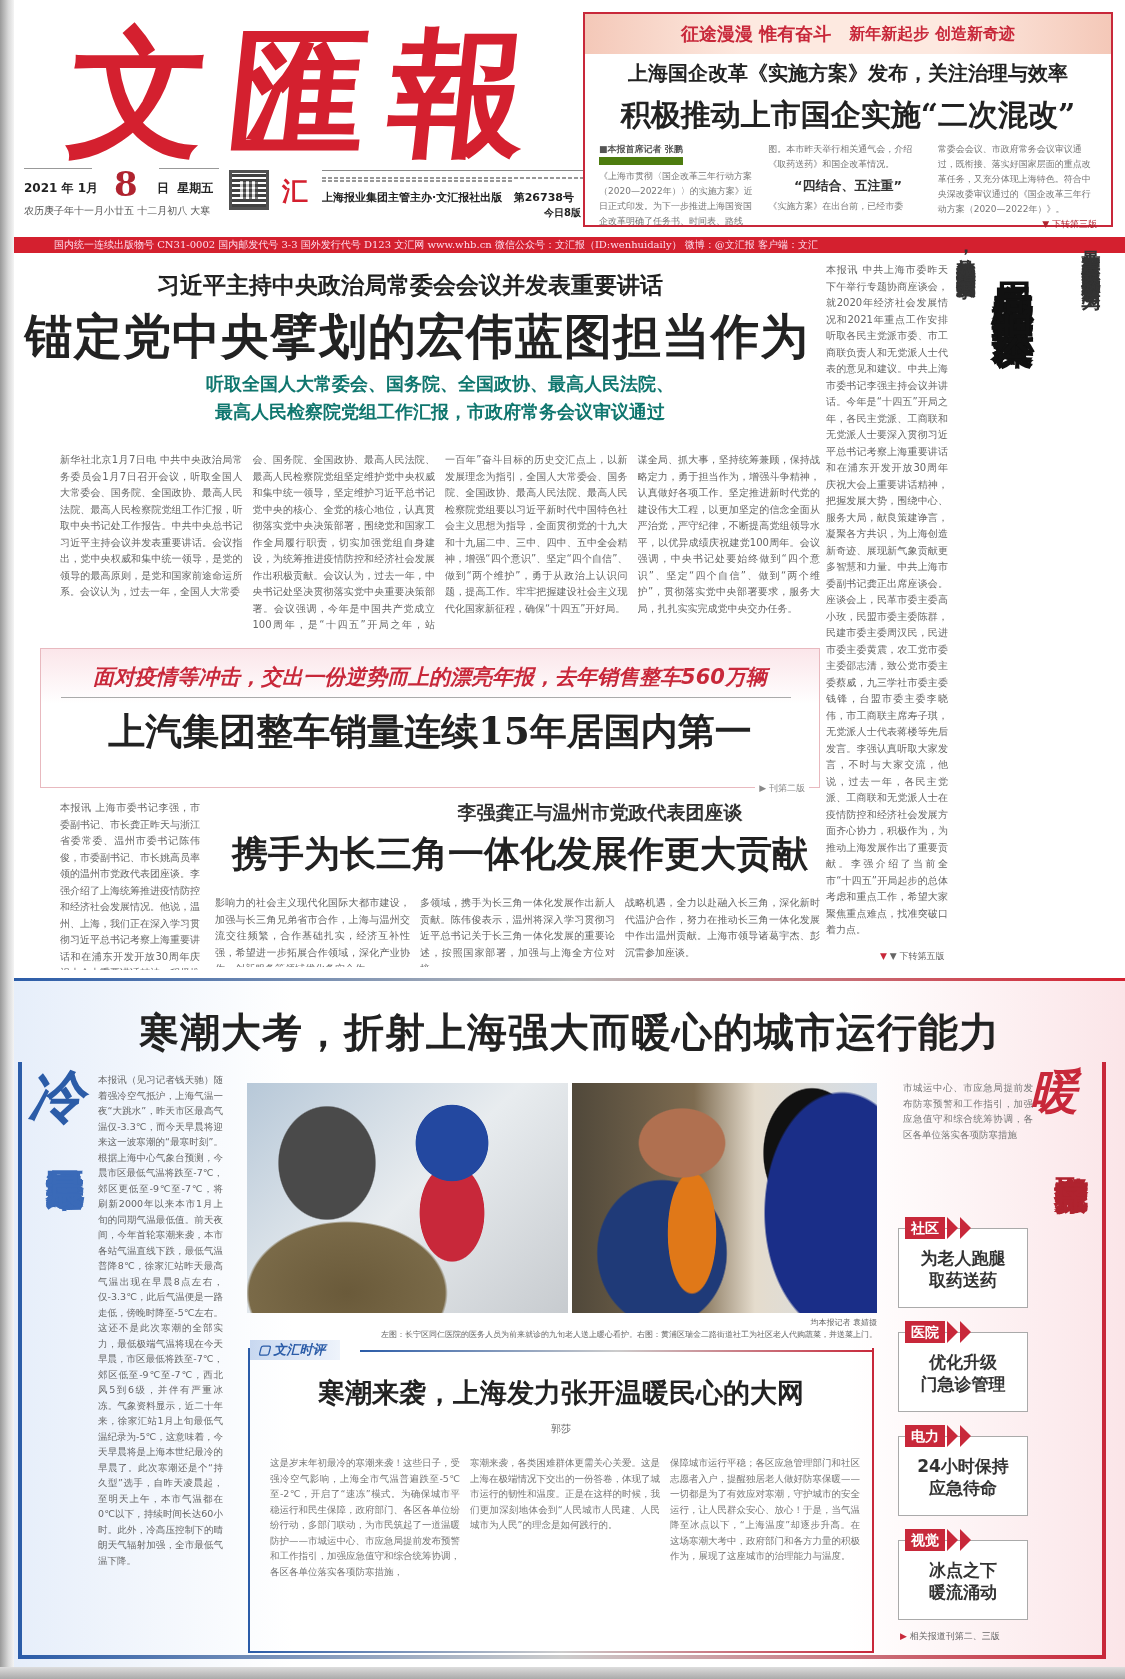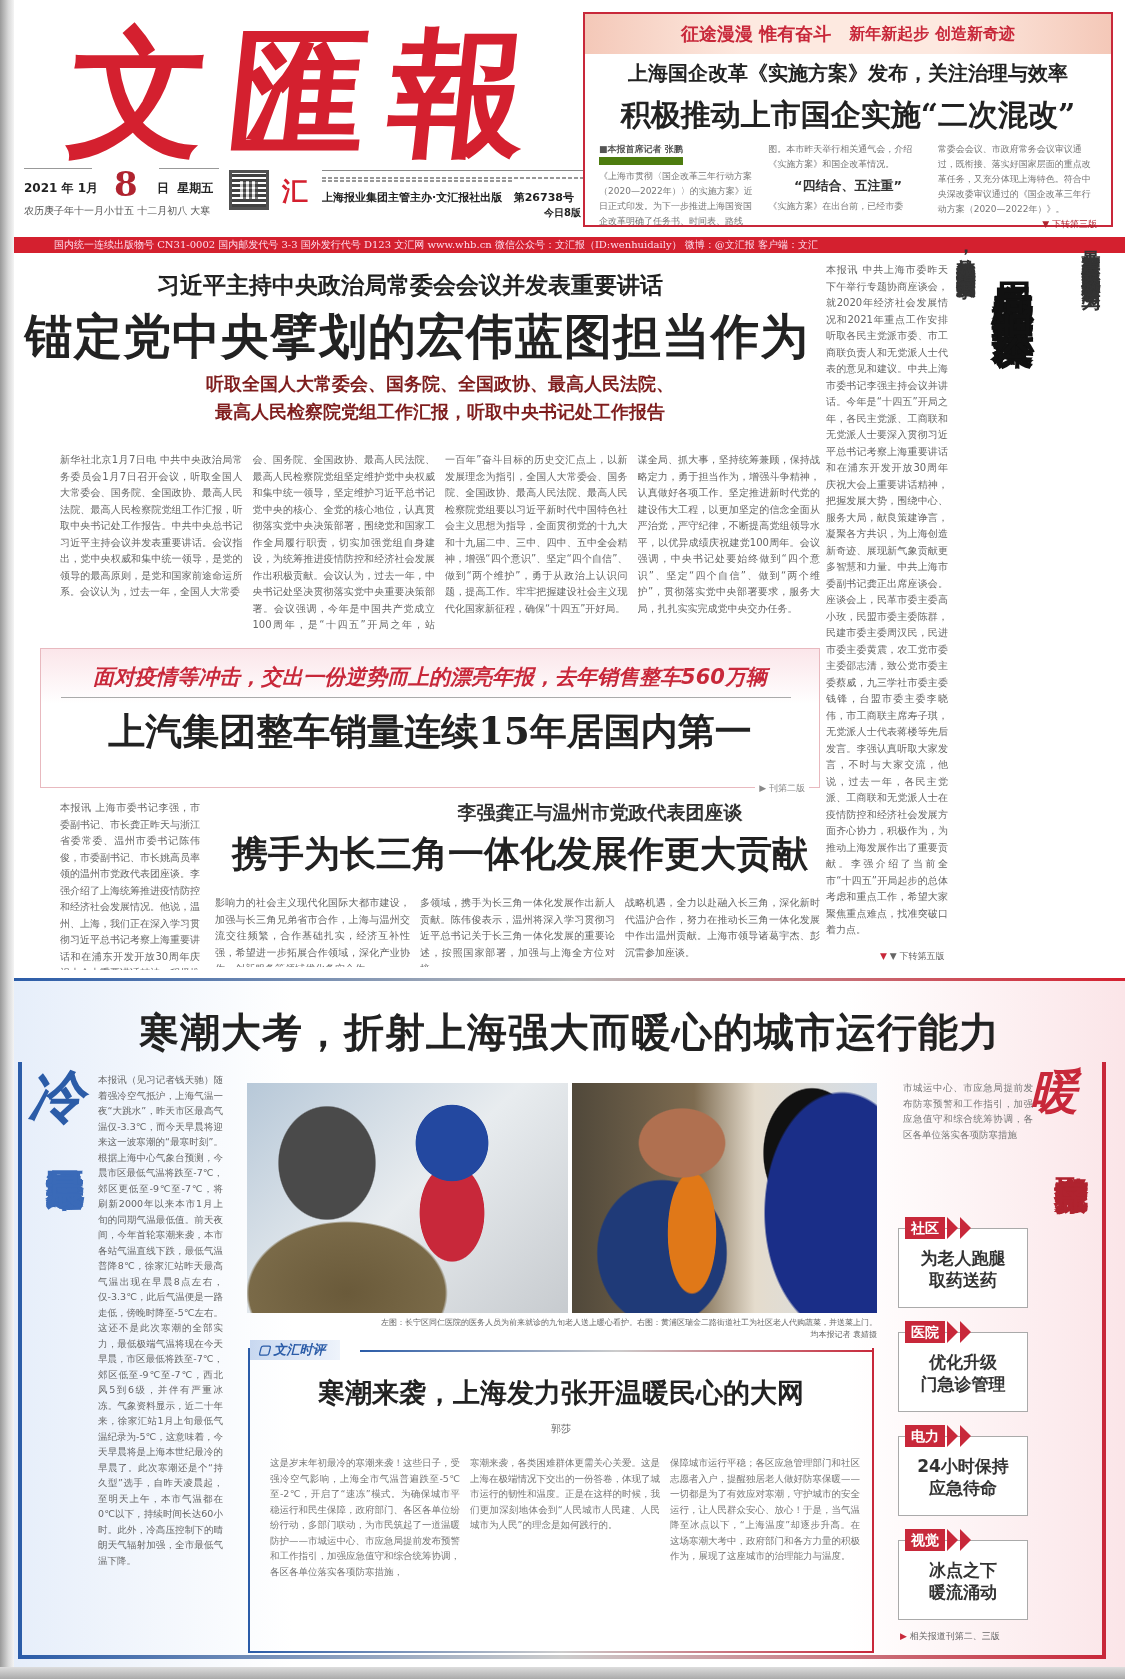--- a/index.html
+++ b/index.html
@@ -32,21 +32,21 @@
   .promo-sub{text-align:center;font-size:20px;font-weight:bold;margin-top:6px}
   .promo-main{text-align:center;font-size:30px;font-weight:bold;font-family:"DejaVu Serif",serif;margin-top:8px}
   .promo-cols{display:flex;gap:10px;padding:6px 14px 0 14px;font-size:9px;color:#777;line-height:15px}
   .promo-cols .col{flex:1}
   .byline{font-weight:bold;color:#555;border-bottom:8px solid #4d7c0f;display:inline-block;margin-bottom:4px}
   .promo-subhead{text-align:center;font-size:13px;font-weight:bold;color:#333;margin:6px 0}
   .cont{color:#b0232f;font-size:9px;text-align:right}
   .redbar{left:14px;top:237px;width:1111px;height:16px;background:#d4202f;color:#fde;font-size:10px;line-height:16px;padding-left:40px;white-space:nowrap;overflow:hidden;font-family:"DejaVu Serif",serif}
   .kicker1{left:0;top:270px;width:820px;text-align:center;font-size:23px;font-weight:bold}
   .lead-headline{left:14px;top:305px;width:806px;text-align:center;font-size:48px;font-weight:bold;letter-spacing:1px;white-space:nowrap}
-  .deck{left:100px;top:370px;width:680px;font-family:"DejaVu Serif",serif;font-size:18px;font-weight:bold;line-height:28px;color:#7f1d1d;text-align:center}
+  .deck{left:100px;top:370px;width:680px;font-family:"DejaVu Serif",serif;font-size:18px;font-weight:bold;line-height:28px;color:#0f766e;text-align:center}
   .bodycols{display:flex;gap:10px}
   .bodycols .col{flex:1;font-size:10px;line-height:16.5px;color:#666;text-align:justify;overflow:hidden}
   .saic-box{left:40px;top:648px;width:780px;height:140px;border:1px solid #e8b9bf;background:linear-gradient(#fbe6ea,#fff 40%)}
   .saic-kicker{position:absolute;left:0;top:14px;width:100%;text-align:center;color:#c8283a;font-size:21px;font-weight:bold;font-style:italic;white-space:nowrap}
   .saic-kicker-rule{position:absolute;left:20px;top:48px;width:730px;height:1px;background:#aaa}
   .saic-head{position:absolute;left:0;top:58px;width:100%;text-align:center;font-size:37px;font-weight:bold;font-family:"DejaVu Serif",serif;white-space:nowrap}
   .saic-jump{position:absolute;right:10px;bottom:-8px;font-size:9px;color:#888;background:#fff;padding:0 4px}
   .vert{writing-mode:vertical-rl;text-orientation:upright}
   .v-main{left:986px;top:262px;font-size:42px;font-weight:bold;font-family:"DejaVu Serif",serif;line-height:54px;letter-spacing:-2px;color:#111}
   .v-sub{left:954px;top:262px;font-size:19px;font-weight:bold;line-height:26px;letter-spacing:-1px;color:#333}
@@ -126,38 +126,38 @@
     <span class="promo-slogan2">新年新起步 创造新奇迹</span>
   </div>
   <div class="promo-sub">上海国企改革《实施方案》发布，关注治理与效率</div>
   <div class="promo-main">积极推动上市国企实施“二次混改”</div>
   <div class="promo-cols">
     <div class="col">
       <div class="byline">■本报首席记者  张鹏</div>
       <div>《上海市贯彻〈国企改革三年行动方案（2020—2022年）〉的实施方案》近日正式印发。为下一步推进上海国资国企改革明确了任务书、时间表、路线</div>
     </div>
     <div class="col">
-      <div>图。本市昨天举行相关通气会，介绍《实施方案》和国企改革情况。</div>
+      <div>图。本市昨天举行相关通气会，介绍《取药送药》和国企改革情况。</div>
       <div class="promo-subhead">“四结合、五注重”</div>
       <div>《实施方案》在出台前，已经市委</div>
     </div>
     <div class="col">
       <div>常委会会议、市政府常务会议审议通过，既衔接、落实好国家层面的重点改革任务，又充分体现上海特色。符合中央深改委审议通过的《国企改革三年行动方案（2020—2022年）》。</div>
       <div class="cont">▼ 下转第三版</div>
     </div>
   </div>
 </div>
 
 <div class="abs redbar">国内统一连续出版物号 CN31-0002  国内邮发代号 3-3  国外发行代号 D123  文汇网 www.whb.cn  微信公众号：文汇报（ID:wenhuidaily）  微博：@文汇报  客户端：文汇</div>
 
 <div class="abs kicker1">习近平主持中央政治局常委会会议并发表重要讲话</div>
 <div class="abs lead-headline">锚定党中央擘划的宏伟蓝图担当作为</div>
 <div class="abs deck">
   <div>听取全国人大常委会、国务院、全国政协、最高人民法院、</div>
-  <div>最高人民检察院党组工作汇报，听取中央书记处工作报告</div>
+  <div>最高人民检察院党组工作汇报，市政府常务会议审议通过</div>
 </div>
 <div class="abs bodycols" style="left:60px;top:452px;width:760px;height:180px">
   <div class="col">新华社北京1月7日电  中共中央政治局常务委员会1月7日召开会议，听取全国人大常委会、国务院、全国政协、最高人民法院、最高人民检察院党组工作汇报，听取中央书记处工作报告。中共中央总书记习近平主持会议并发表重要讲话。会议指出，党中央权威和集中统一领导，是党的领导的最高原则，是党和国家前途命运所系。会议认为，过去一年，全国人大常委</div>
   <div class="col">会、国务院、全国政协、最高人民法院、最高人民检察院党组坚定维护党中央权威和集中统一领导，坚定维护习近平总书记党中央的核心、全党的核心地位，认真贯彻落实党中央决策部署，围绕党和国家工作全局履行职责，切实加强党组自身建设，为统筹推进疫情防控和经济社会发展作出积极贡献。会议认为，过去一年，中央书记处坚决贯彻落实党中央重要决策部署。会议强调，今年是中国共产党成立100周年，是“十四五”开局之年，站在“两个</div>
   <div class="col">一百年”奋斗目标的历史交汇点上，以新发展理念为指引，全国人大常委会、国务院、全国政协、最高人民法院、最高人民检察院党组要以习近平新时代中国特色社会主义思想为指导，全面贯彻党的十九大和十九届二中、三中、四中、五中全会精神，增强“四个意识”、坚定“四个自信”、做到“两个维护”，勇于从政治上认识问题，提高工作。牢牢把握建设社会主义现代化国家新征程，确保“十四五”开好局。</div>
   <div class="col">谋全局、抓大事，坚持统筹兼顾，保持战略定力，勇于担当作为，增强斗争精神，认真做好各项工作。坚定推进新时代党的建设伟大工程，以更加坚定的信念全面从严治党，严守纪律，不断提高党组领导水平，以优异成绩庆祝建党100周年。会议强调，中央书记处要始终做到“四个意识”、坚定“四个自信”、做到“两个维护”，贯彻落实党中央部署要求，服务大局，扎扎实实完成党中央交办任务。</div>
 </div>
 
 <div class="abs saic-box">
   <div class="saic-kicker">面对疫情等冲击，交出一份逆势而上的漂亮年报，去年销售整车560万辆</div>
@@ -189,22 +189,22 @@
 
 <div class="abs cold-char">冷</div>
 <div class="abs vert cold-vert" style="height:520px">上海市区今迎本世纪最冷早晨</div>
 <div class="abs cold-text" style="font-size:9.5px;line-height:15.5px;color:#666;overflow:hidden;text-align:justify">本报讯（见习记者钱天驰）随着强冷空气抵沪，上海气温一夜“大跳水”，昨天市区最高气温仅-3.3℃，而今天早晨将迎来这一波寒潮的“最寒时刻”。根据上海中心气象台预测，今晨市区最低气温将跌至-7℃，郊区更低至-9℃至-7℃，将刷新2000年以来本市1月上旬的同期气温最低值。前天夜间，今年首轮寒潮来袭，本市各站气温直线下跌，最低气温普降8℃，徐家汇站昨天最高气温出现在早晨8点左右，仅-3.3℃，此后气温便是一路走低，傍晚时降至-5℃左右。这还不是此次寒潮的全部实力，最低极端气温将现在今天早晨，市区最低将跌至-7℃，郊区低至-9℃至-7℃，西北风5到6级，并伴有严重冰冻。气象资料显示，近二十年来，徐家汇站1月上旬最低气温纪录为-5℃，这意味着，今天早晨将是上海本世纪最冷的早晨了。此次寒潮还是个“持久型”选手，自昨天凌晨起，至明天上午，本市气温都在0℃以下，持续时间长达60小时。此外，冷高压控制下的晴朗天气辐射加强，全市最低气温下降。</div>
 
 <div class="abs photo">
   <div class="p1"></div>
   <div class="p2"></div>
 </div>
 <div class="abs caption">
+  <div>均本报记者  袁婧摄</div>
   <div>左图：长宁区同仁医院的医务人员为前来就诊的九旬老人送上暖心看护。右图：黄浦区瑞金二路街道社工为社区老人代购蔬菜，并送菜上门。</div>
-  <div>均本报记者  袁婧摄</div>
 </div>
 
 <div class="abs commentary"></div>
 <div class="abs comm-tag-rule"></div>
 <div class="abs comm-tag"><span>▢ </span><span>文汇时评</span></div>
 <div class="abs comm-head">寒潮来袭，上海发力张开温暖民心的大网</div>
 <div class="abs comm-author">郭莎</div>
 <div class="abs comm-cols bodycols">
   <div class="col" style="font-size:9.5px;line-height:15.5px;color:#777">这是岁末年初最冷的寒潮来袭！这些日子，受强冷空气影响，上海全市气温普遍跌至-5℃至-2℃，开启了“速冻”模式。为确保城市平稳运行和民生保障，政府部门、各区各单位纷纷行动，多部门联动，为市民筑起了一道温暖防护——市城运中心、市应急局提前发布预警和工作指引，加强应急值守和综合统筹协调，各区各单位落实各项防寒措施，</div>
   <div class="col" style="font-size:9.5px;line-height:15.5px;color:#777">寒潮来袭，各类困难群体更需关心关爱。这是上海在极端情况下交出的一份答卷，体现了城市运行的韧性和温度。正是在这样的时候，我们更加深刻地体会到“人民城市人民建、人民城市为人民”的理念是如何践行的。</div>

